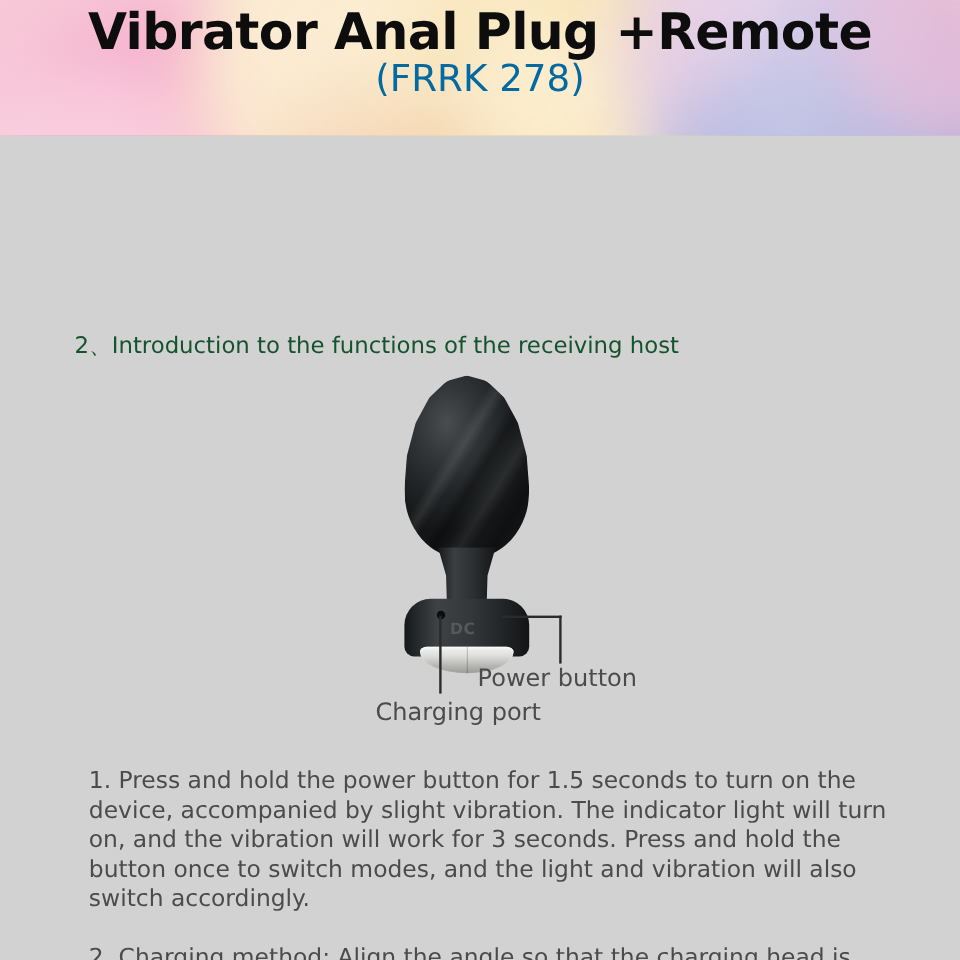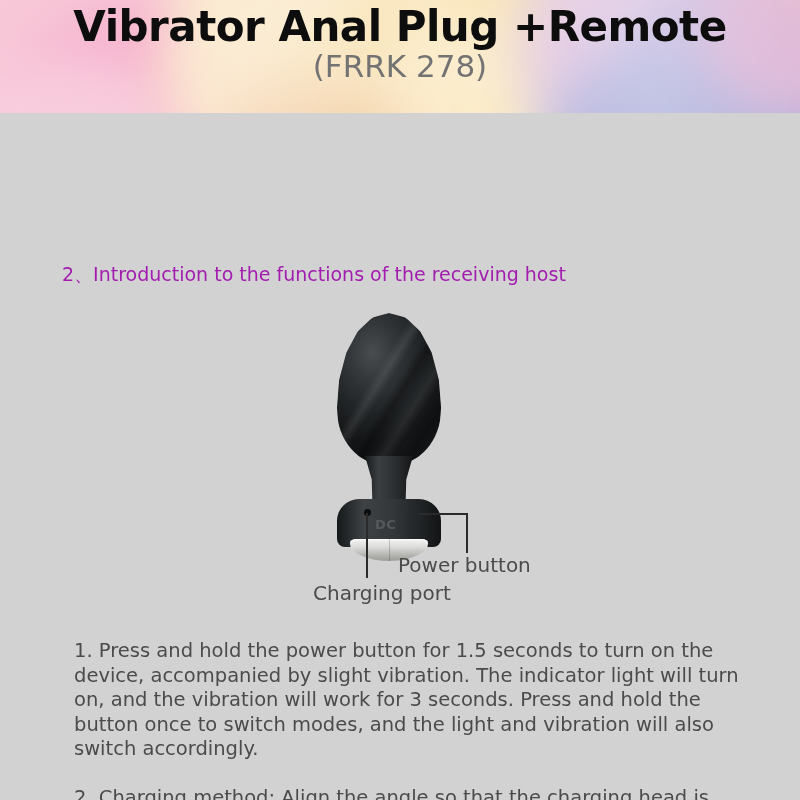--- a/index.html
+++ b/index.html
@@ -73,41 +73,41 @@
     font-weight: bold;
     letter-spacing: -0.5px;
     color: #0d0d0d;
     line-height: 1.18;
     white-space: nowrap;
   }
   #sub-title {
     font-family: "DejaVu Sans", sans-serif;
     font-size: 31px;
     font-weight: normal;
-    color: #737373;
+    color: #0369a1;
     line-height: 1.05;
     margin-top: -2px;
     white-space: nowrap;
   }
 
   
   #body {
     position: relative;
     width: 800px;
     height: 687px;
     background: #d2d2d2;
   }
 
   #section-heading {
     position: absolute;
     left: 62px;
-    top: 149px;
+    top: 162px;
     font-family: "DejaVu Sans", sans-serif;
     font-size: 19px;
-    color: #a21caf;
+    color: #14532d;
     white-space: nowrap;
   }
 
   
   #product {
     position: absolute;
     left: 315px;
     top: 200px;
     width: 180px;
     height: 250px;

